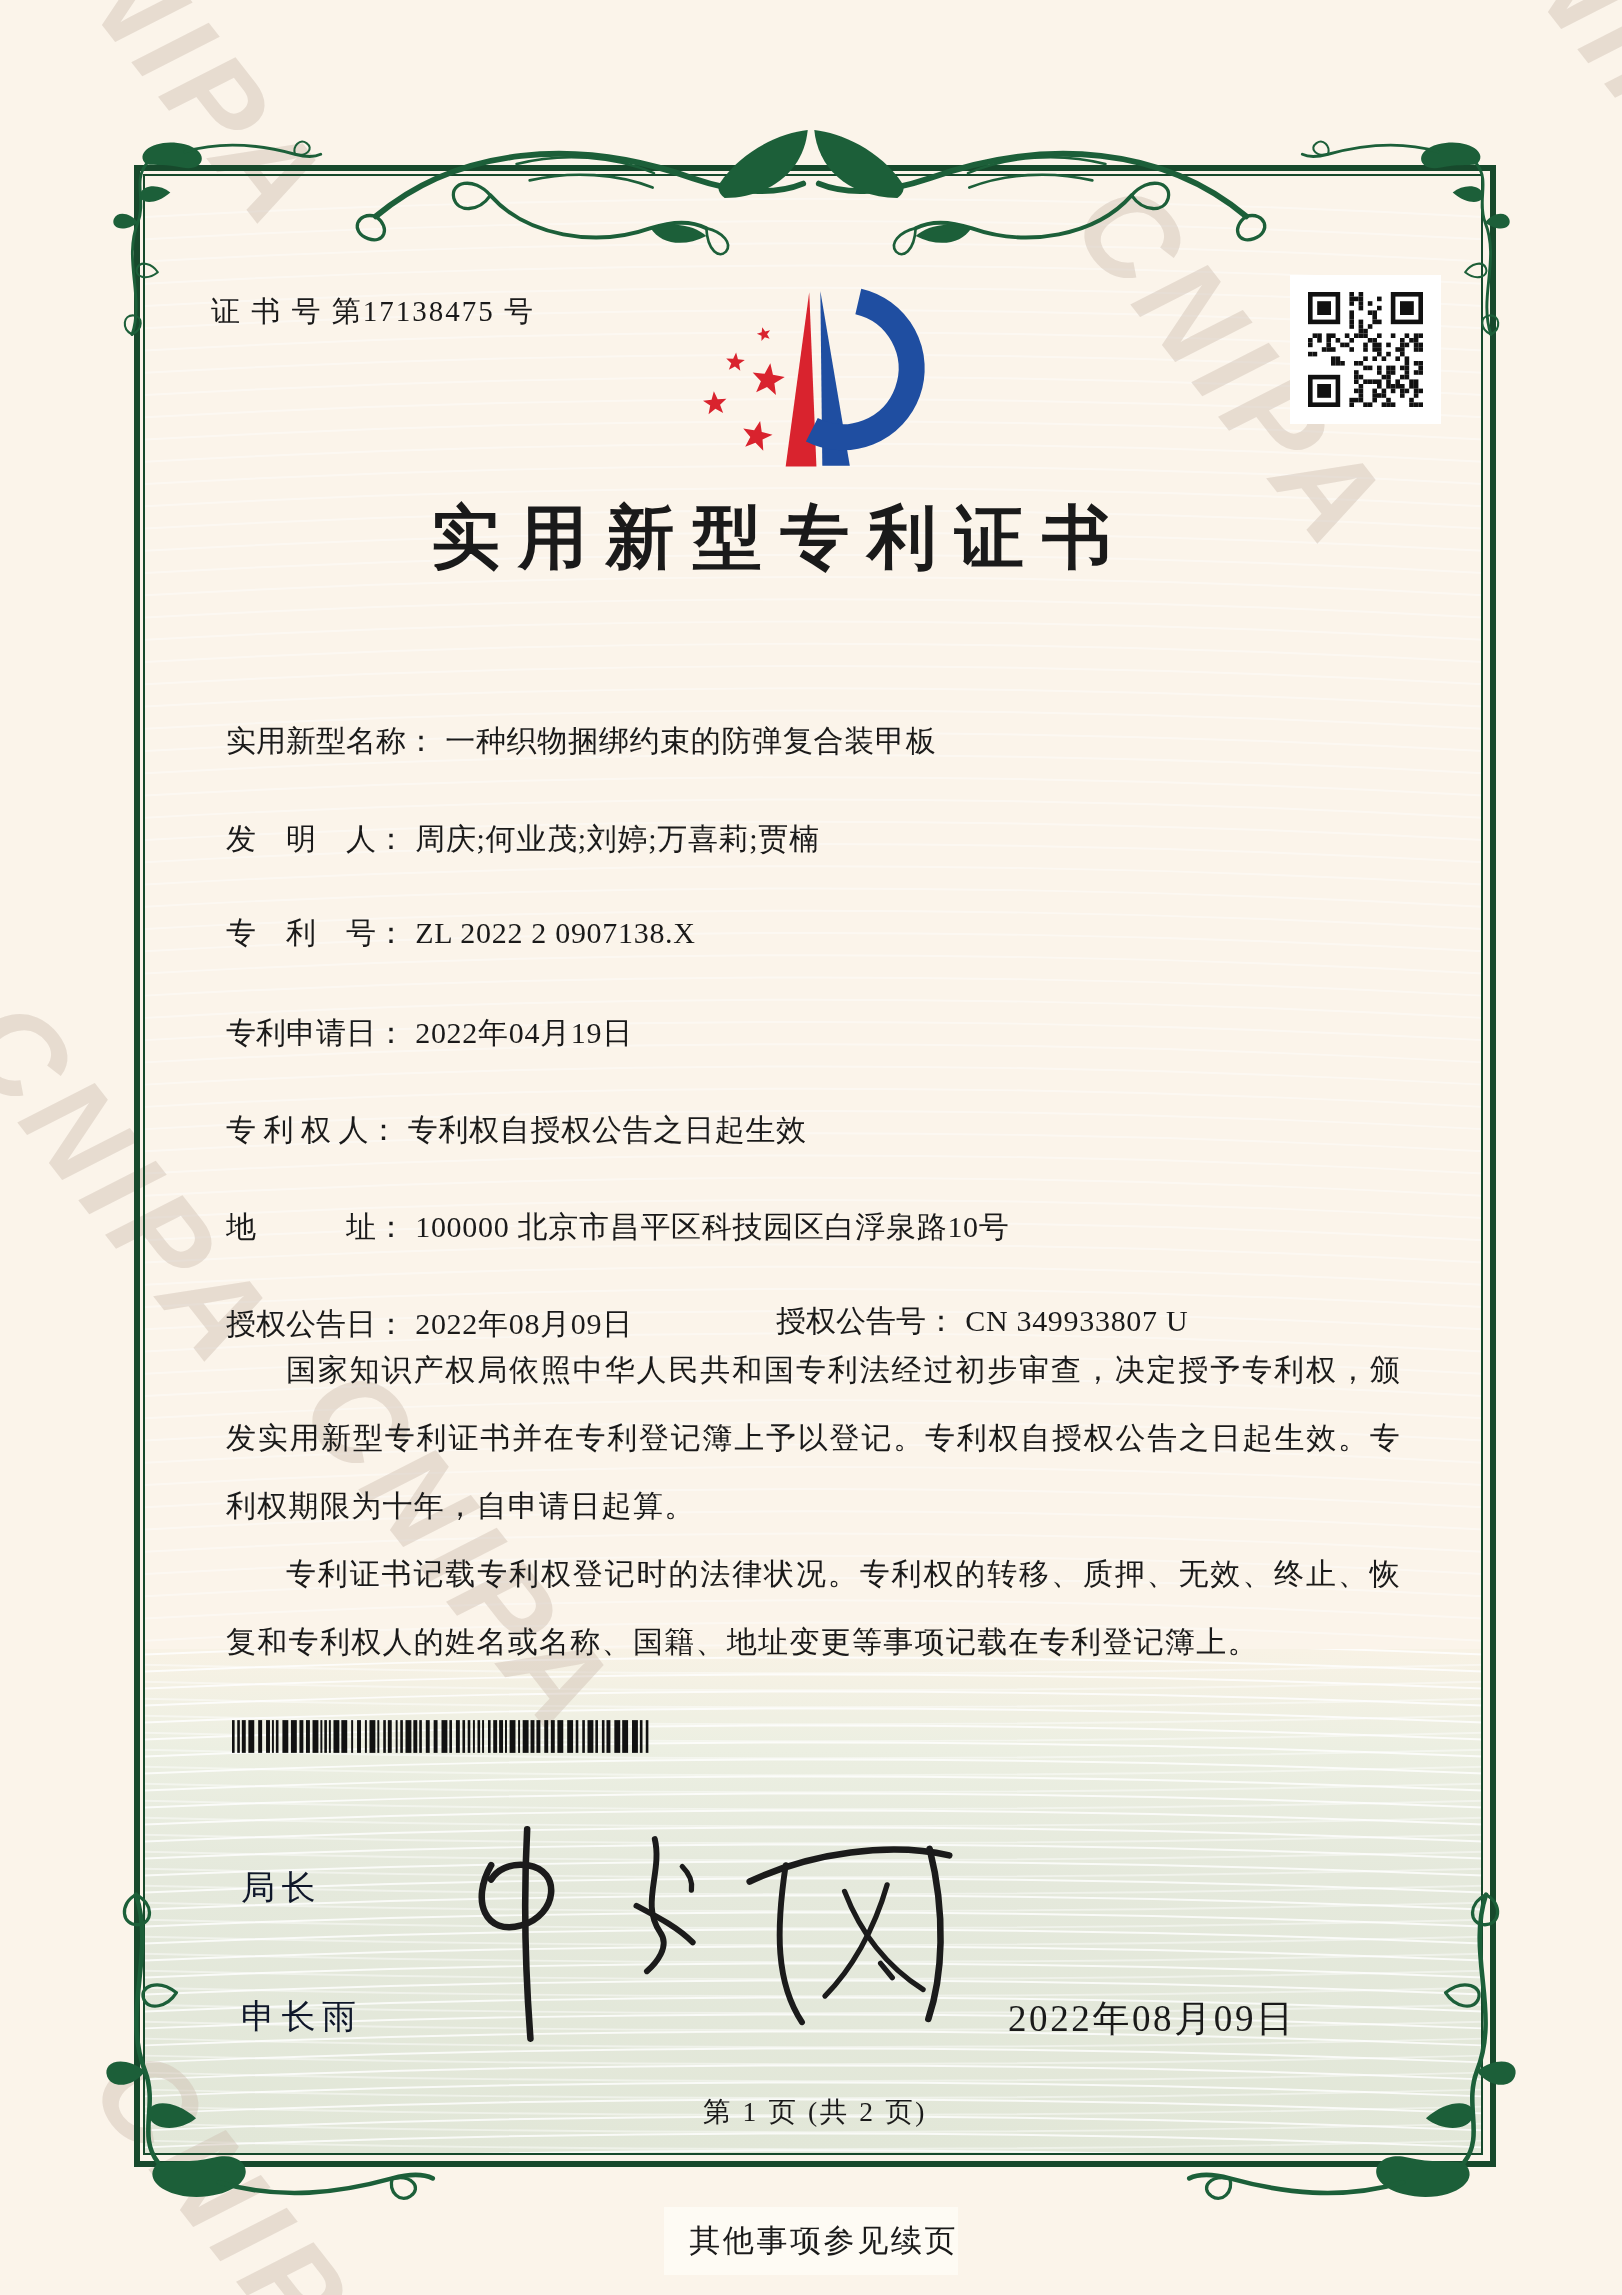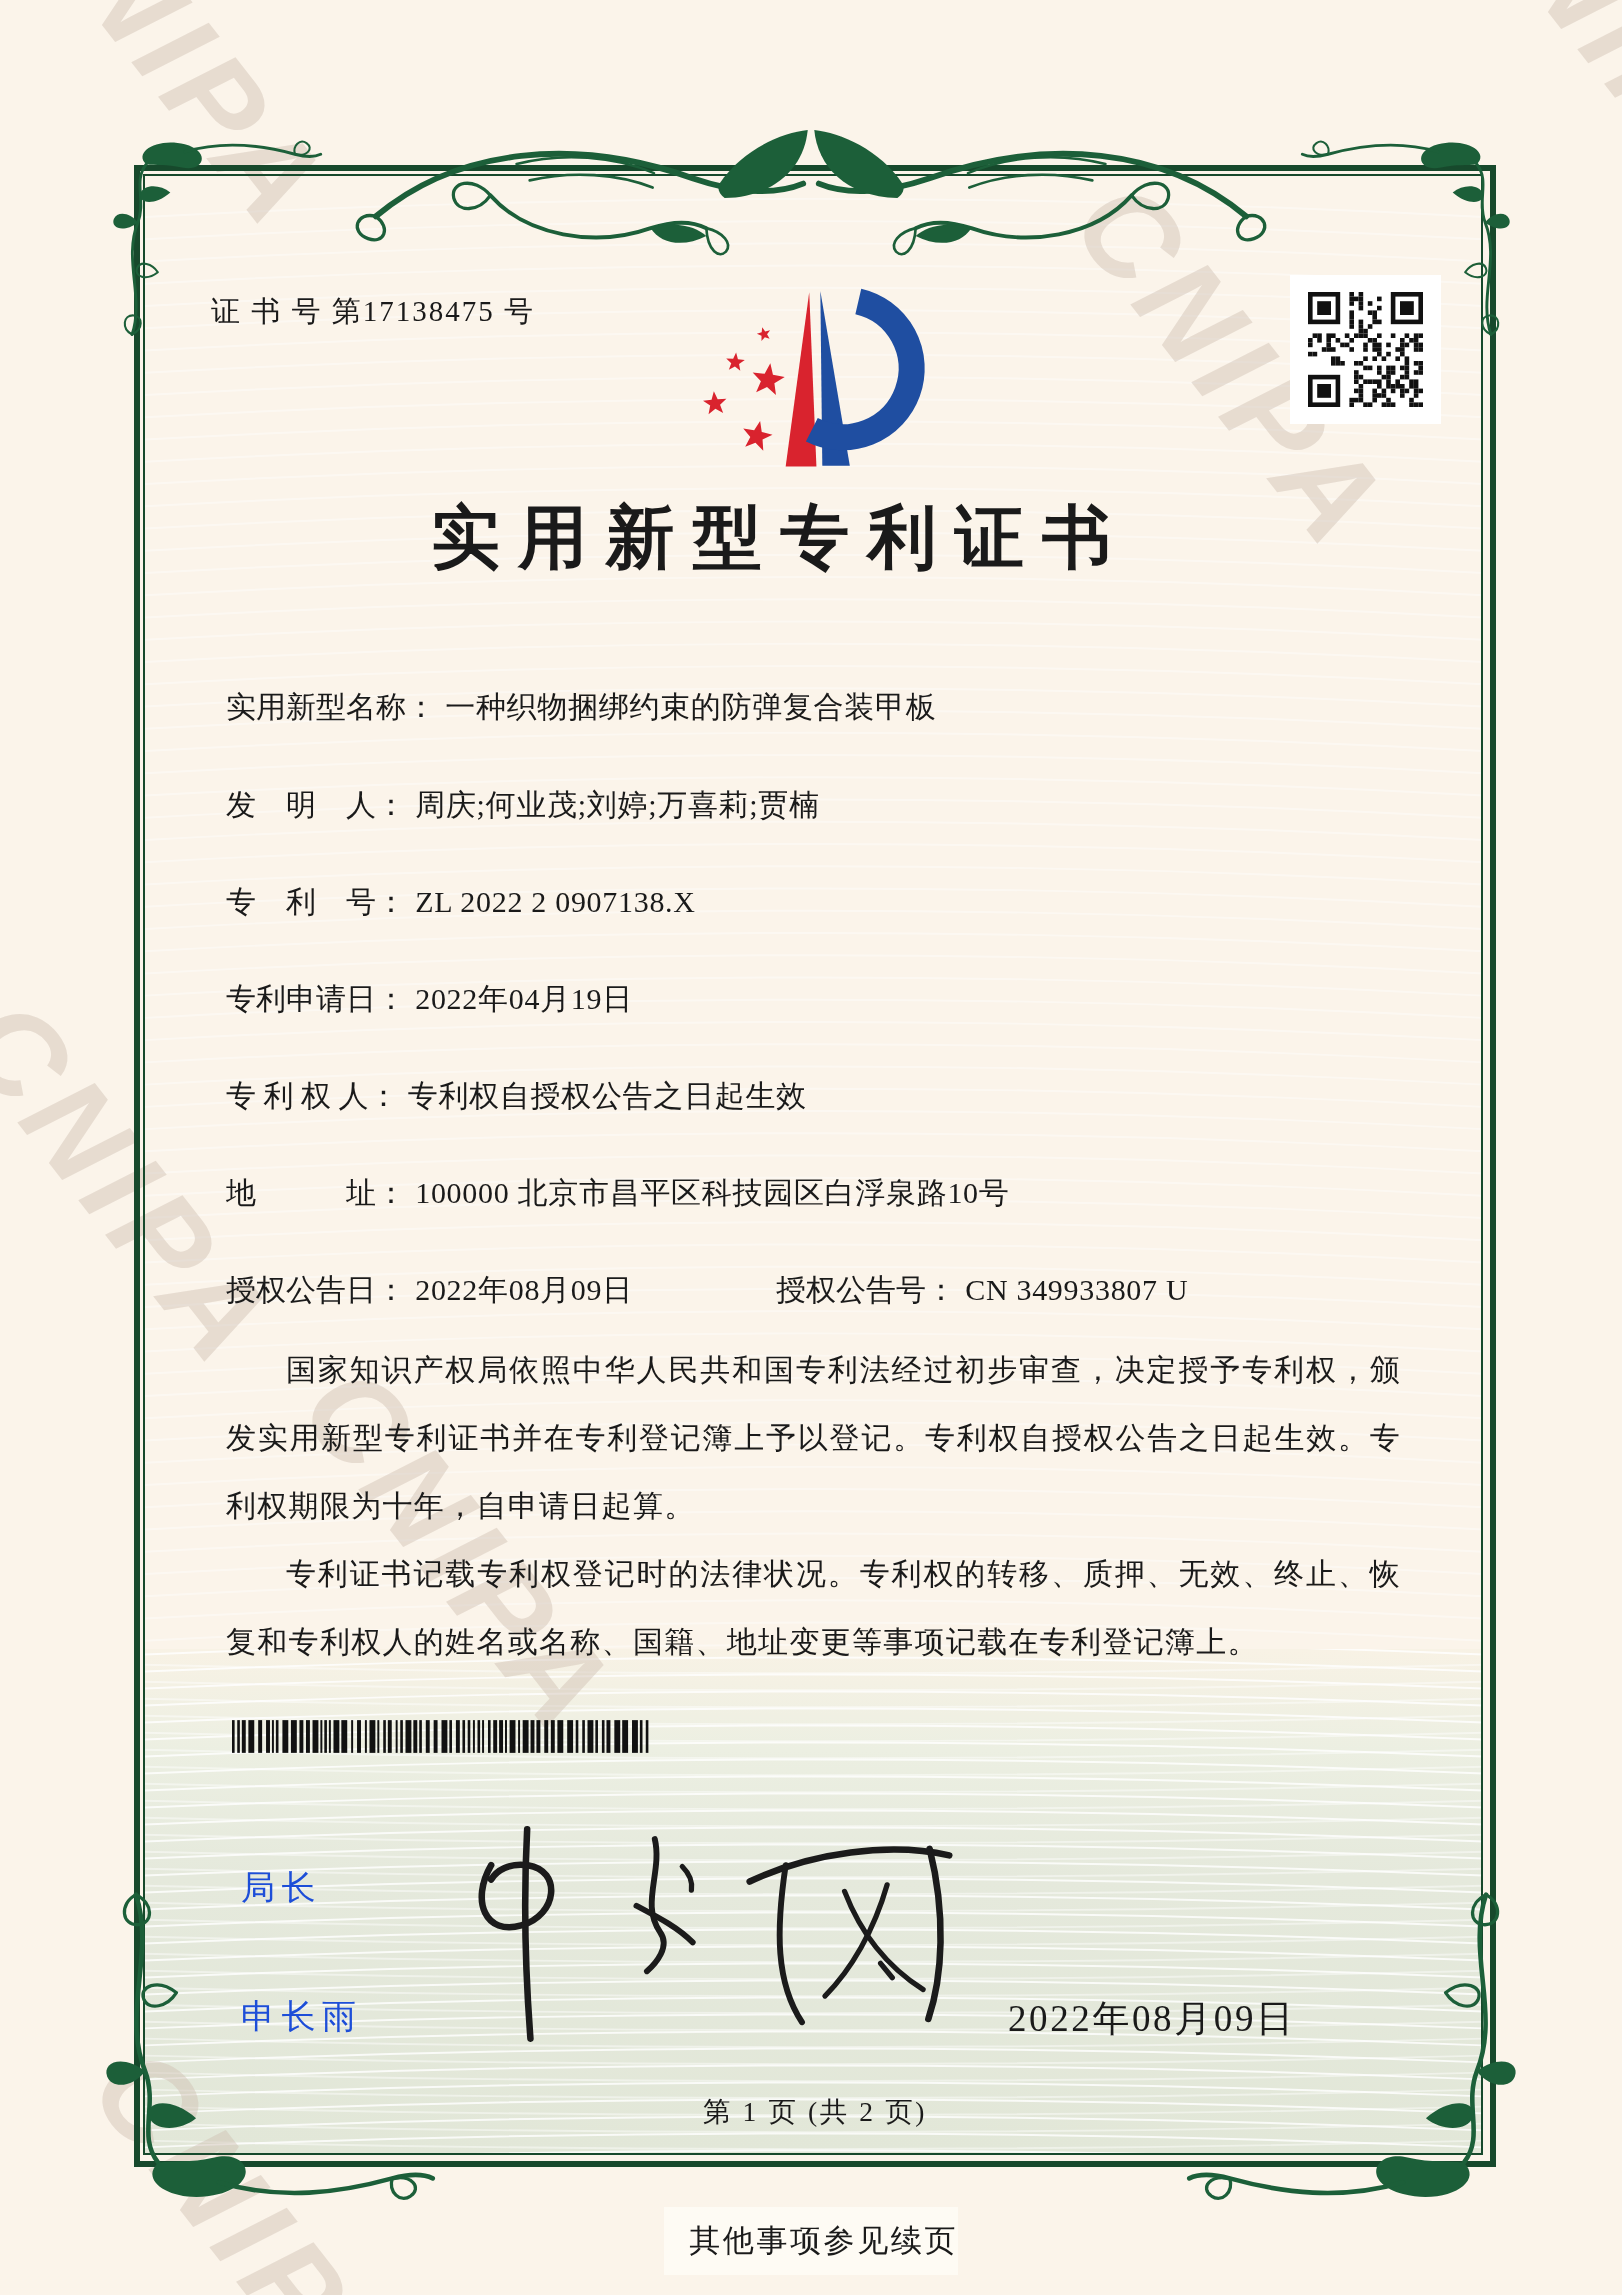--- a/index.html
+++ b/index.html
@@ -23,27 +23,27 @@
   .orn{position:absolute;z-index:4;pointer-events:none;}
   .flip-x{transform:scaleX(-1);}
   .flip-y{transform:scaleY(-1);}
   .flip-xy{transform:scale(-1,-1);}
   
   .certno{position:absolute;left:211px;top:292px;font-size:29px;letter-spacing:2px;z-index:5;}
   .title{position:absolute;left:0;top:492px;width:1542px;text-align:center;
       font-size:69px;font-weight:700;letter-spacing:18.3px;text-indent:18.3px;z-index:5;}
   .frow{position:absolute;left:226px;width:1197px;font-size:30px;z-index:5;white-space:nowrap;}
   .flabel{display:inline-block;}
-  .fvalue{display:inline-block;margin-left:9.2px;letter-spacing:0.7px;}
+  .fvalue{display:inline-block;margin-left:9.2px;letter-spacing:0.7px;margin-top:34px;}
   .fpair2{position:absolute;left:550px;top:0;}
   .body-text{position:absolute;left:226px;top:1336px;width:1175px;font-size:30px;
       line-height:68px;text-align:justify;z-index:5;}
   .body-text p{margin:0;text-indent:2em;letter-spacing:1.3px;}
   .sig-label{position:absolute;left:241px;font-size:34px;z-index:5;
-      font-family:Liberation Serif, serif;letter-spacing:6.5px;color:#1d4ed8;}
+      font-family:Liberation Serif, serif;letter-spacing:6.5px;color:#0f172a;}
   .issue-date{position:absolute;left:1008px;top:1994px;font-size:37px;letter-spacing:2.6px;z-index:5;}
   .page-info{position:absolute;left:134px;top:2094px;width:1362px;text-align:center;
       font-size:27.5px;letter-spacing:2.6px;z-index:5;}
   .note-box{position:absolute;left:664px;top:2207px;width:294px;height:68px;
       background:#fefbf4;z-index:5;display:flex;align-items:center;justify-content:flex-end;}
   .note-box span{font-size:31px;letter-spacing:2.6px;}
   
   .qr-pad{position:absolute;left:1290px;top:275px;width:151px;height:149px;background:#ffffff;z-index:5;}
   #qr-svg{position:absolute;left:17.7px;top:17px;}
   .logo{position:absolute;left:703px;top:255px;width:236px;height:216px;z-index:5;}

